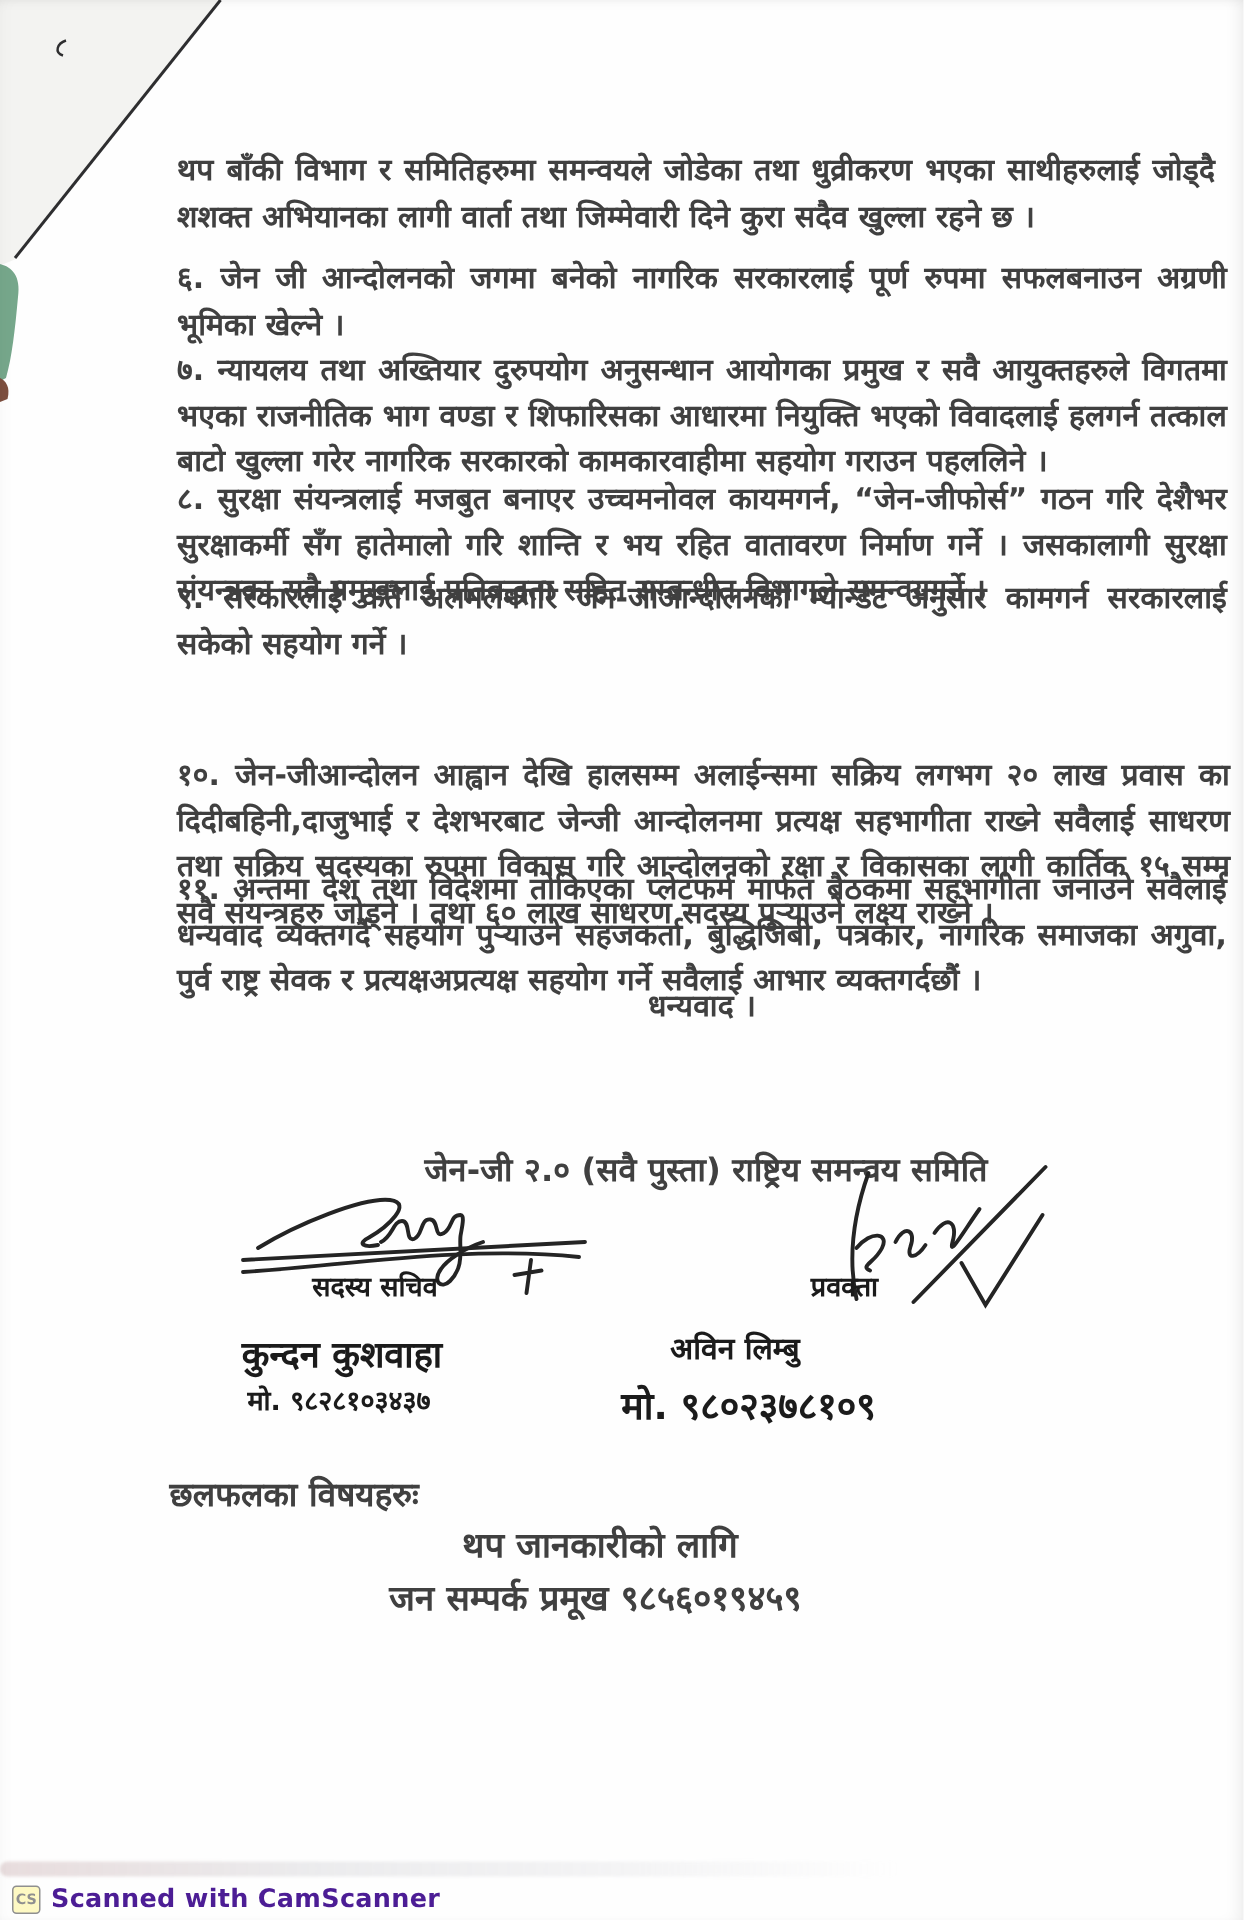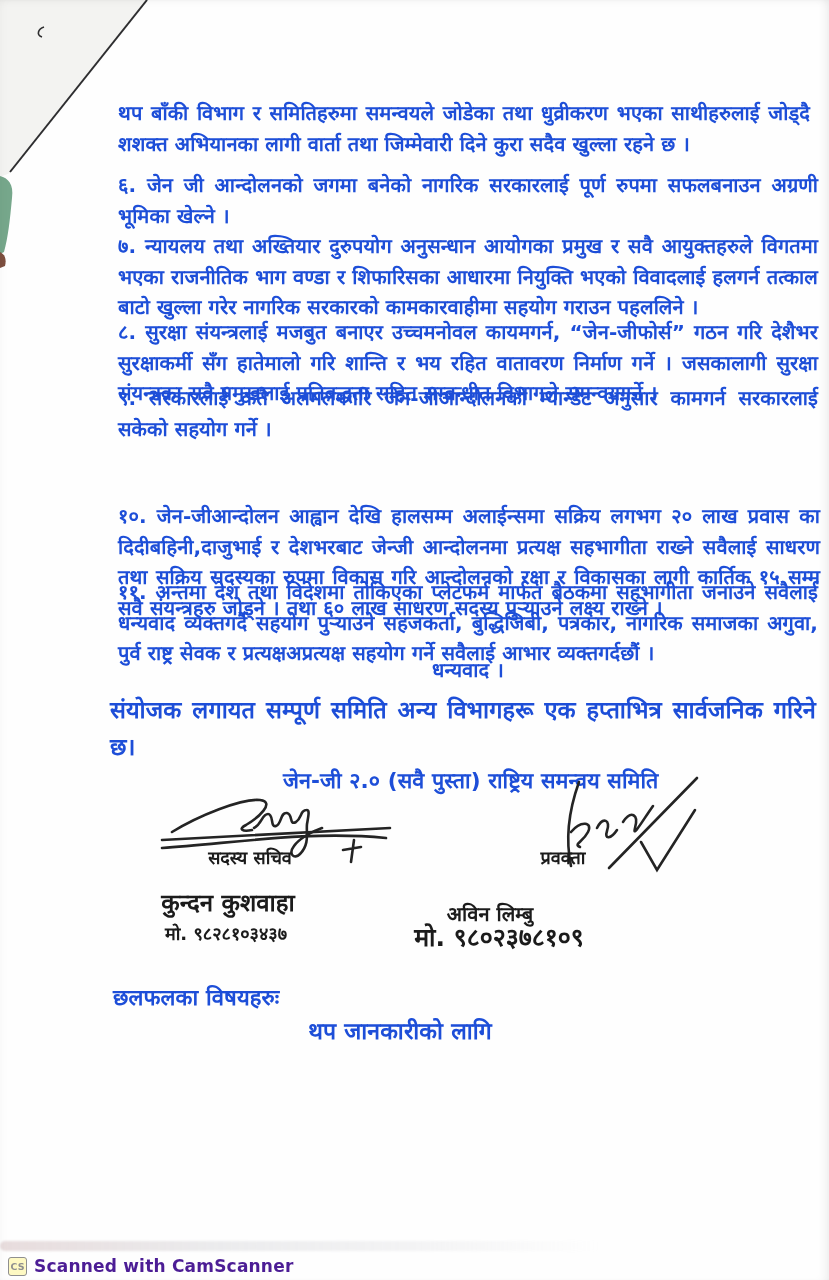--- a/index.html
+++ b/index.html
@@ -11,21 +11,21 @@
   .paper{
     position:absolute;inset:0;background:#fefefe;
   }
   .paper::after{
     content:"";position:absolute;inset:0;pointer-events:none;
     box-shadow:inset -8px 0 10px -5px rgba(0,0,0,0.07),
                inset 0 5px 8px -4px rgba(0,0,0,0.05),
                inset 6px 0 14px -8px rgba(0,0,0,0.04);
   }
   .txt{
-    position:absolute;color:#1d4ed8;font-weight:700;
+    position:absolute;color:#404040;font-weight:700;
     font-size:20px;line-height:30.5px;text-align:justify;
     letter-spacing:0.1px;
   }
   .center{text-align:center;}
   .nowrap{white-space:nowrap;}
   .sig-label{position:absolute;color:#1b1b1b;font-weight:700;font-size:18px;white-space:nowrap;}
   .footer{
     position:absolute;left:8px;top:1256px;display:flex;align-items:center;gap:7px;
   }
   .cs-badge{
@@ -58,21 +58,20 @@
 
   <div class="txt" style="left:118px;top:170px;width:700px;">६. जेन जी आन्दोलनको जगमा बनेको नागरिक सरकारलाई पूर्ण रुपमा सफलबनाउन अग्रणी भूमिका खेल्ने ।</div>
   <div class="txt" style="left:118px;top:231px;width:700px;">७. न्यायलय तथा अख्तियार दुरुपयोग अनुसन्धान आयोगका प्रमुख र सवै आयुक्तहरुले विगतमा भएका राजनीतिक भाग वण्डा र शिफारिसका आधारमा नियुक्ति भएको विवादलाई हलगर्न तत्काल बाटो खुल्ला गरेर नागरिक सरकारको कामकारवाहीमा सहयोग गराउन पहललिने ।</div>
   <div class="txt" style="left:118px;top:317px;width:700px;">८. सुरक्षा संयन्त्रलाई मजबुत बनाएर उच्चमनोवल कायमगर्न, “जेन-जीफोर्स” गठन गरि देशैभर सुरक्षाकर्मी सँग हातेमालो गरि शान्ति र भय रहित वातावरण निर्माण गर्ने । जसकालागी सुरक्षा संयन्त्रका सवै प्रमुखलाई प्रतिबद्धता सहित सम्बन्धीत विभागले समन्वयगर्ने ।</div>
   <div class="txt" style="left:118px;top:383px;width:700px;">९. सरकारलाई कतै अलमलनगरि जेन-जीआन्दोलनको म्यान्डेट अनुसार कामगर्न सरकारलाई सकेको सहयोग गर्ने ।</div>
   <div class="txt" style="left:118px;top:461px;width:702px;margin-top:40px;">१०. जेन-जीआन्दोलन आह्वान देखि हालसम्म अलाईन्समा सक्रिय लगभग २० लाख प्रवास का दिदीबहिनी,दाजुभाई र देशभरबाट जेन्जी आन्दोलनमा प्रत्यक्ष सहभागीता राख्ने सवैलाई साधरण तथा सक्रिय सदस्यका रुपमा विकास गरि आन्दोलनको रक्षा र विकासका लागी कार्तिक १५ सम्म सवै संयन्त्रहरु जोड्ने । तथा ६० लाख साधरण सदस्य पुऱ्याउने लक्ष्य राख्ने ।</div>
   <div class="txt" style="left:118px;top:577px;width:700px;">११. अन्तमा देश तथा विदेशमा तोकिएका प्लेटफर्म मार्फत बैठकमा सहभागीता जनाउने सवैलाई धन्यवाद व्यक्तगर्दै सहयोग पुऱ्याउने सहजकर्ता, बुद्धिजिबी, पत्रकार, नागरिक समाजका अगुवा, पुर्व राष्ट्र सेवक र प्रत्यक्षअप्रत्यक्ष सहयोग गर्ने सवैलाई आभार व्यक्तगर्दछौं ।</div>
 
   <div class="txt center" style="left:118px;top:655px;width:700px;">धन्यवाद ।</div>
 
-  <div class="txt" style="left:110px;top:692px;width:706px;font-size:23.5px;line-height:37px;">संयोजक लगायत सम्पूर्ण समिति अन्य विभागहरू एक हप्ताभित्र सार्वजनिक गरिने छ।</div>
 
   <div class="txt nowrap" style="left:283px;top:766px;font-size:21.5px;">जेन-जी २.० (सवै पुस्ता) राष्ट्रिय समन्वय समिति</div>
 
   <svg width="245" height="82" style="left:158px;top:788px;" viewBox="0 0 245 82">
     <g fill="none" stroke="#242424" stroke-width="2.6" stroke-linecap="round">
       <path d="M14,44 C40,28 84,10 102,12 C118,14 100,30 88,37 C80,41 84,44 94,42"></path>
       <path d="M96,40 C104,36 104,26 110,26 C116,26 112,40 118,38 C124,36 122,24 129,25 C135,26 131,38 138,34 C144,30 142,22 149,22 C152,22 150,30 149,36 C148,44 152,56 142,66 C136,72 130,66 136,58 C140,52 152,44 164,40"></path>
       <path d="M4,52 L232,40"></path>
       <path d="M4,60 C70,56 150,42 228,50"></path>
       <path d="M196,52 l-3,22 m-8,-12 l18,-3"></path>
@@ -87,28 +86,29 @@
       <path d="M78,52 c8,-12 16,-8 12,6 c-3,11 8,-8 18,-22"></path>
       <path d="M64,98 L152,8"></path>
       <path d="M96,72 L112,100 L150,40"></path>
     </g>
   </svg>
 
   <div class="sig-label" style="left:150px;top:845px;width:200px;text-align:center;">सदस्य सचिव</div>
   <div class="sig-label" style="left:463px;top:845px;width:200px;text-align:center;">प्रवक्ता</div>
 
   <div class="sig-label" style="left:128px;top:885px;width:200px;text-align:center;font-size:24px;">कुन्दन कुशवाहा</div>
-  <div class="sig-label" style="left:390px;top:885px;width:200px;text-align:center;font-size:20px;margin-top:15px;">अविन लिम्बु</div>
+  <div class="sig-label" style="left:390px;top:885px;width:200px;text-align:center;font-size:20px;">अविन लिम्बु</div>
 
   <div class="sig-label" style="left:126px;top:921px;width:200px;text-align:center;">मो. ९८२८१०३४३७</div>
   <div class="sig-label" style="left:389px;top:919px;width:220px;text-align:center;font-size:25px;font-weight:600;">मो. ९८०२३७८१०९</div>
 
   <div class="txt nowrap" style="left:113px;top:983px;font-size:22px;">छलफलका विषयहरुः</div>
 
   <div class="txt center nowrap" style="left:250px;top:1016px;width:300px;font-size:23px;">थप जानकारीको लागि</div>
+  <div class="txt center nowrap" style="left:222px;top:1051px;width:350px;font-size:23px;">जन सम्पर्क प्रमूख ९८५६०१९४५९</div>
 
   <div class="smudge"></div>
   <div class="footer">
     <div class="cs-badge">CS</div>
     <div class="cs-text">Scanned with CamScanner</div>
   </div>
 
 </div>
 
 </body></html>

